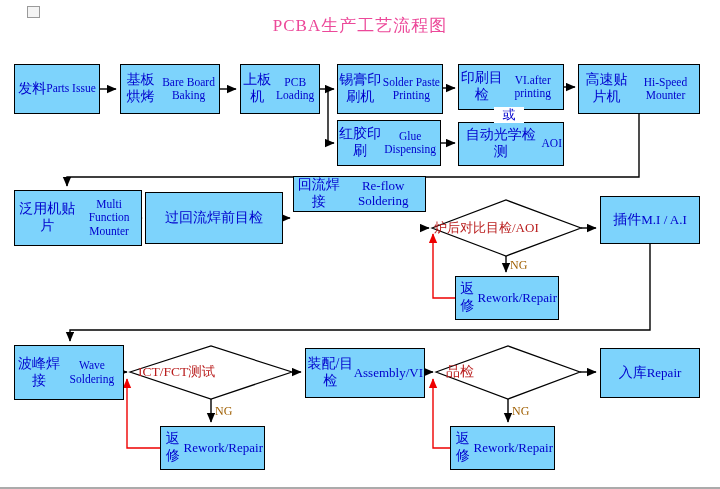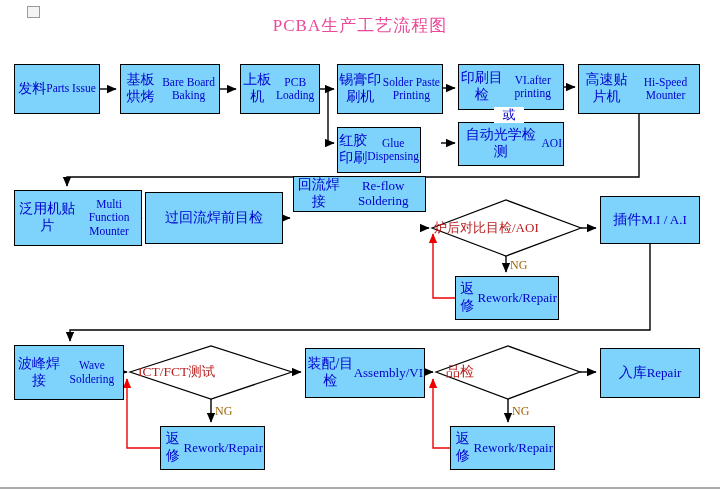--- a/index.html
+++ b/index.html
@@ -113,21 +113,21 @@
   <div class="node" style="left:458px;top:64px;width:106px;height:46px">
     <div class="zh">印刷目检</div>
     <div class="en">VI.after printing</div>
   </div>
 
   <div class="node" style="left:578px;top:64px;width:122px;height:50px">
     <div class="zh">高速贴片机</div>
     <div class="en">Hi-Speed Mounter</div>
   </div>
 
-  <div class="node" style="left:337px;top:127px;width:84px;height:46px">
+  <div class="node" style="left:337px;top:120px;width:104px;height:46px">
     <div class="zh">红胶印刷</div>
     <div class="en">Glue Dispensing</div>
   </div>
 
   <div class="node" style="left:458px;top:122px;width:106px;height:44px">
     <div class="zh">自动光学检测</div>
     <div class="en">AOI</div>
   </div>
 
   <div class="or-label">或</div>

